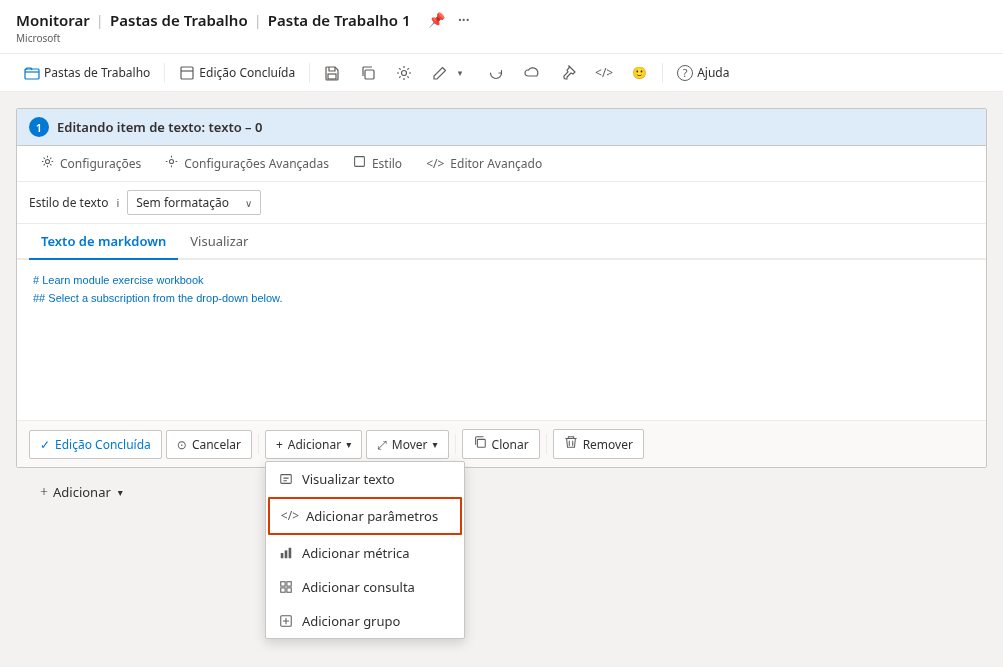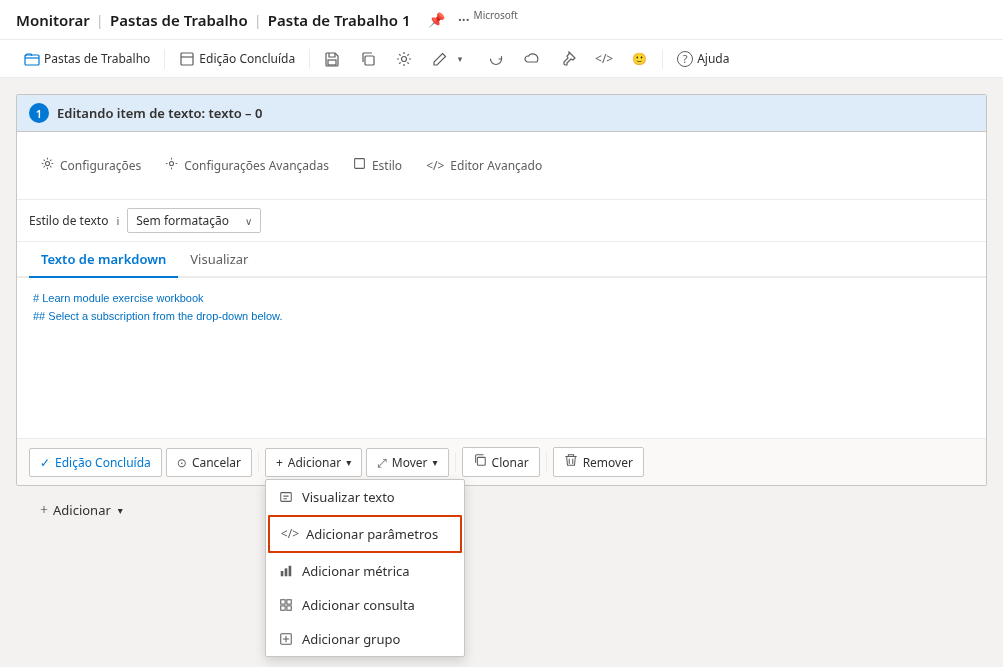--- a/index.html
+++ b/index.html
@@ -121,21 +121,21 @@
       font-size: 13px;
       font-weight: 600;
       color: #323130;
     }
 
     
     .edit-tabs {
       display: flex;
       align-items: center;
       gap: 0;
-      padding: 16px 12px;
+      padding: 0 12px;
       border-bottom: 1px solid #edebe9;
     }
     .edit-tab {
       display: flex;
       align-items: center;
       gap: 6px;
       padding: 8px 12px;
       cursor: pointer;
       font-size: 12px;
       color: #605e5c;
@@ -299,21 +299,21 @@
 
     
     .action-bar-wrapper {
       position: relative;
     }
   </style>
 </head>
 <body>
 
 <div class="title-bar">
-  <div style="display:flex; flex:1;">
+  <div style="display:flex; flex-direction:column; flex:1;">
     <div class="title-bar-title">
       <span>Monitorar</span>
       <span class="sep">|</span>
       <span>Pastas de Trabalho</span>
       <span class="sep">|</span>
       <span>Pasta de Trabalho 1</span>
       <div class="title-bar-actions">
         <span>📌</span>
         <span>···</span>
       </div>

